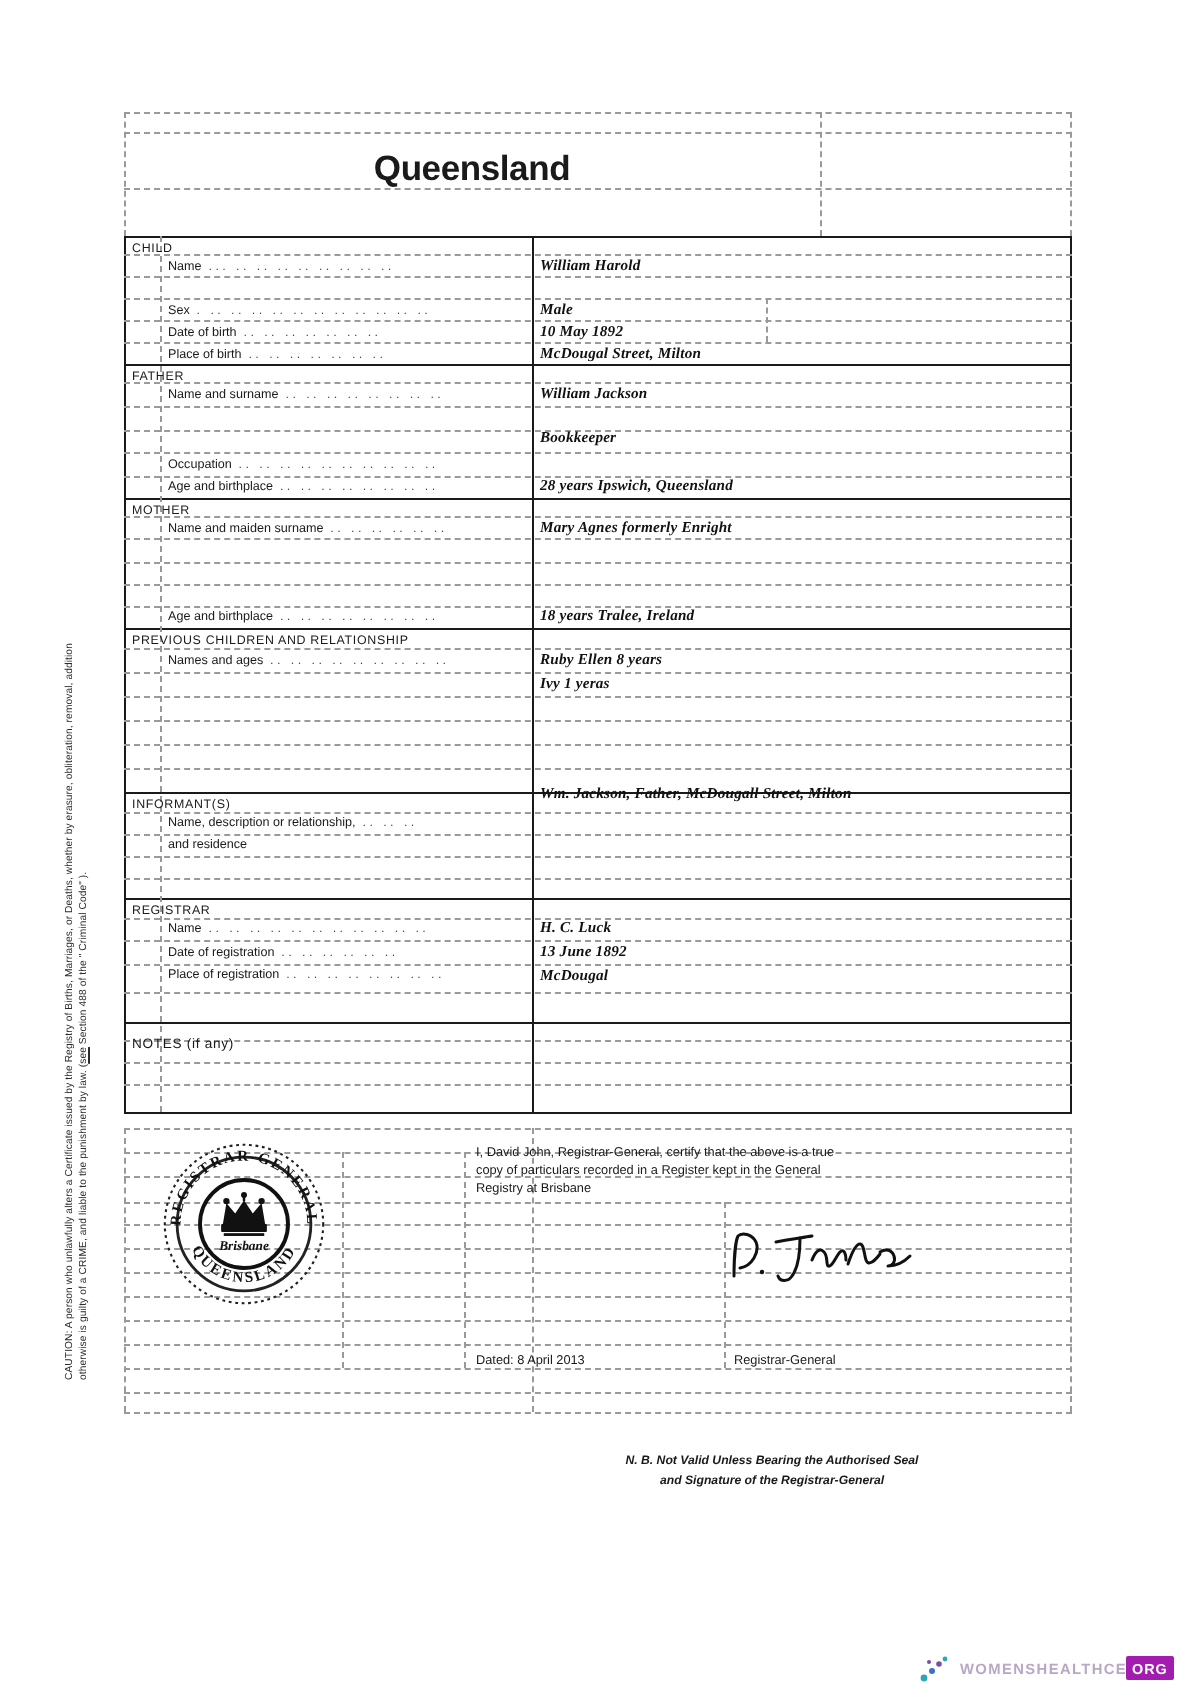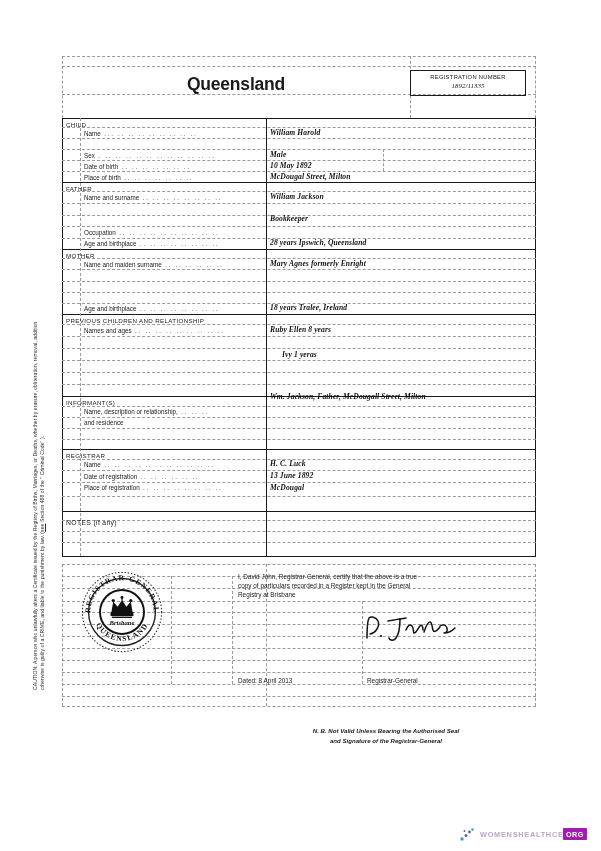--- a/index.html
+++ b/index.html
@@ -248,24 +248,20 @@
 
     <div class="dash-h" style="top:0px;"></div>
     <div class="dash-h" style="top:10px;"></div>
     <div class="dash-h" style="top:38px;"></div>
     <div class="dash-v" style="left:0px; top:0px; height:62px;"></div>
     <div class="dash-v" style="left:348px; top:0px; height:62px;"></div>
     <div class="dash-v" style="left:473px; top:0px; height:62px;"></div>
 
     <div id="hdr-state">Queensland</div>
 
-    <div id="regbox">
-      <div class="reg-label">REGISTRATION NUMBER</div>
-      <div class="reg-value">1892/11335</div>
-    </div>
 
     <div class="solid-h" style="left:0px; top:62px; width:474px;"></div>
     <div class="solid-v" style="left:0px; top:62px; height:438px;"></div>
     <div class="solid-v" style="left:473px; top:62px; height:438px;"></div>
     <div class="solid-v" style="left:204px; top:62px; height:438px;"></div>
     <div class="solid-h" style="left:0px; top:500px; width:474px;"></div>
 
     <div class="solid-h" style="left:0px; top:126px; width:474px;"></div>
     <div class="solid-h" style="left:0px; top:193px; width:474px;"></div>
     <div class="solid-h" style="left:0px; top:258px; width:474px;"></div>
@@ -341,21 +337,21 @@
     <div class="sec-title" style="top:196px;">MOTHER</div>
     <div class="field-label" style="top:205px;"><span>Name and maiden surname</span><span class="leader">  ..   ..   ..   ..   ..   ..</span></div>
     <div class="field-value" style="top:203px;">Mary Agnes formerly Enright</div>
 
     <div class="field-label" style="top:249px;"><span>Age and birthplace</span><span class="leader"> ..   ..   ..   ..   ..   ..   ..   ..</span></div>
     <div class="field-value" style="top:247px;">18 years Tralee, Ireland</div>
 
     <div class="sec-title" style="top:261px;">PREVIOUS CHILDREN AND RELATIONSHIP</div>
     <div class="field-label" style="top:271px;"><span>Names and ages</span><span class="leader">  ..  ..  ..  ..  ..  ..   ..   ..   ..</span></div>
     <div class="field-value" style="top:269px;">Ruby Ellen 8 years</div>
-    <div class="field-value" style="top:294px;margin-left:12px;">Ivy 1 yeras</div>
+    <div class="field-value" style="top:281px;">Ivy 1 yeras</div>
 
     <div class="sec-title" style="top:343px;">INFORMANT(S)</div>
     <div class="field-label" style="top:352px;"><span>Name, description or relationship,</span><span class="leader"> ..   ..   ..</span></div>
     <div class="field-value" style="top:336px;">Wm. Jackson, Father, McDougall Street, Milton</div>
     <div class="field-label" style="top:363px;">and residence</div>
 
     <div class="sec-title" style="top:396px;">REGISTRAR</div>
     <div class="field-label" style="top:405px;"><span>Name</span><span class="leader">  ..  ..  ..  ..  ..  ..  ..  ..  ..  ..  ..</span></div>
     <div class="field-value" style="top:403px;">H. C. Luck</div>
 

